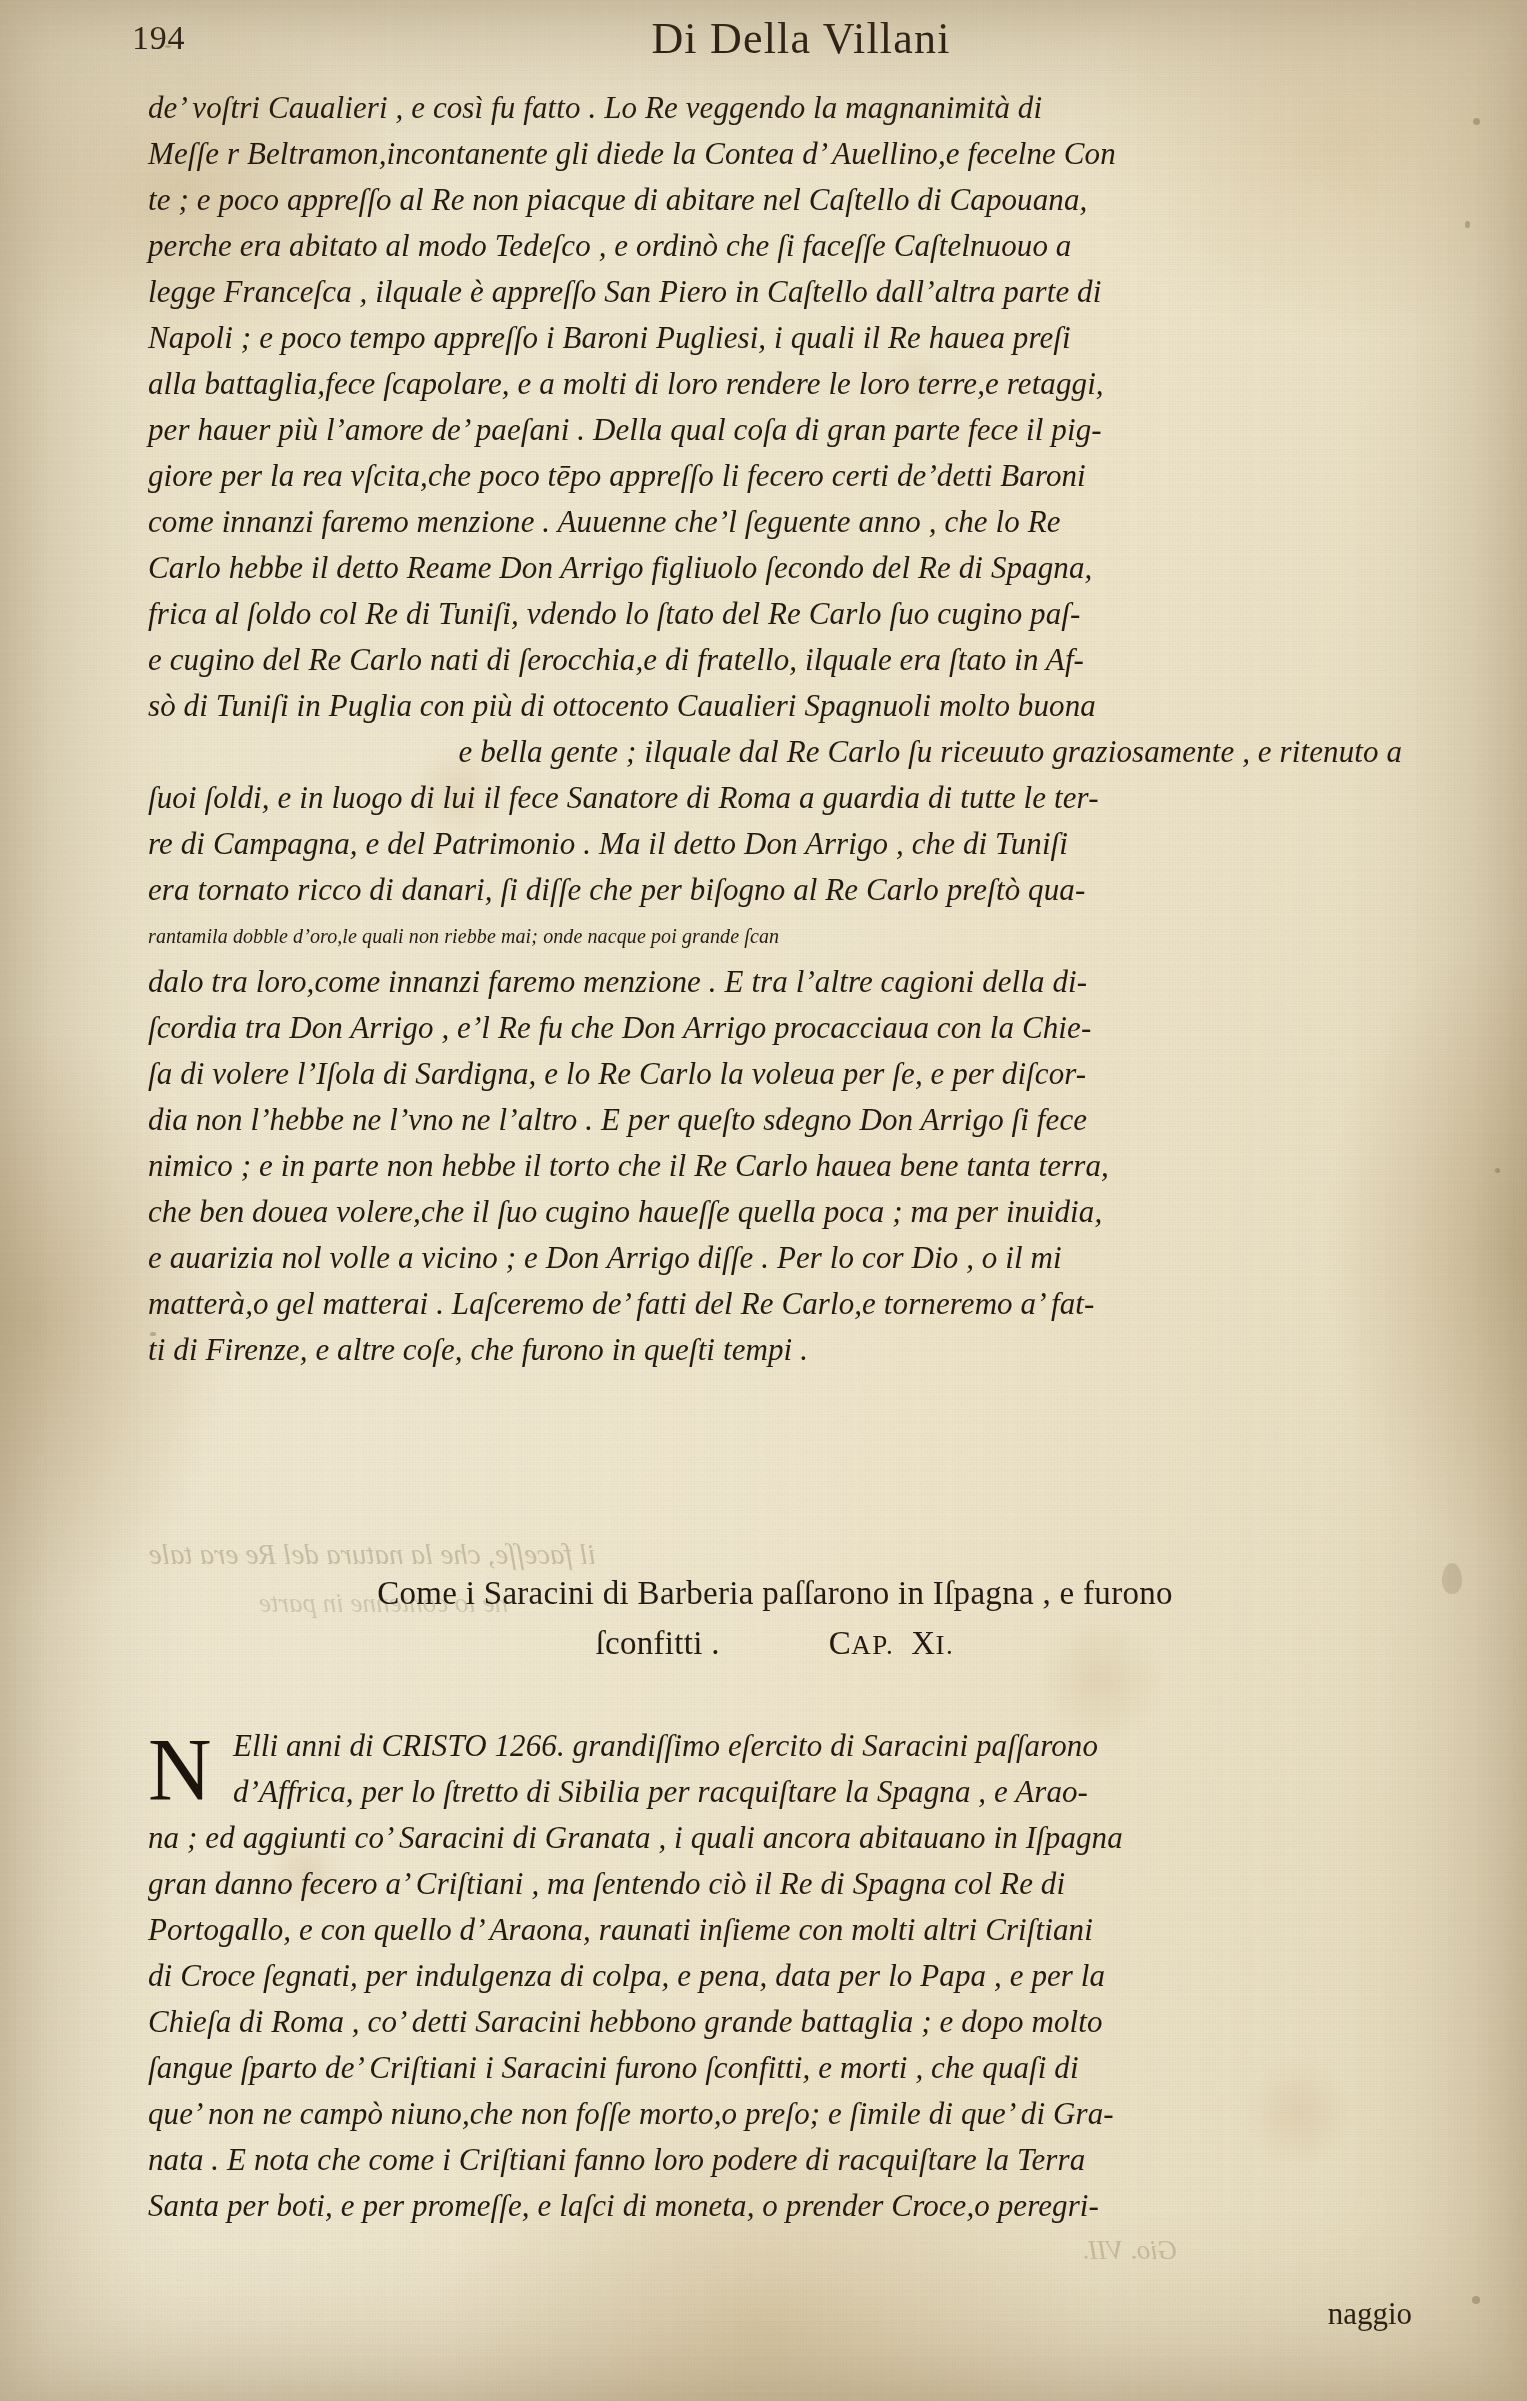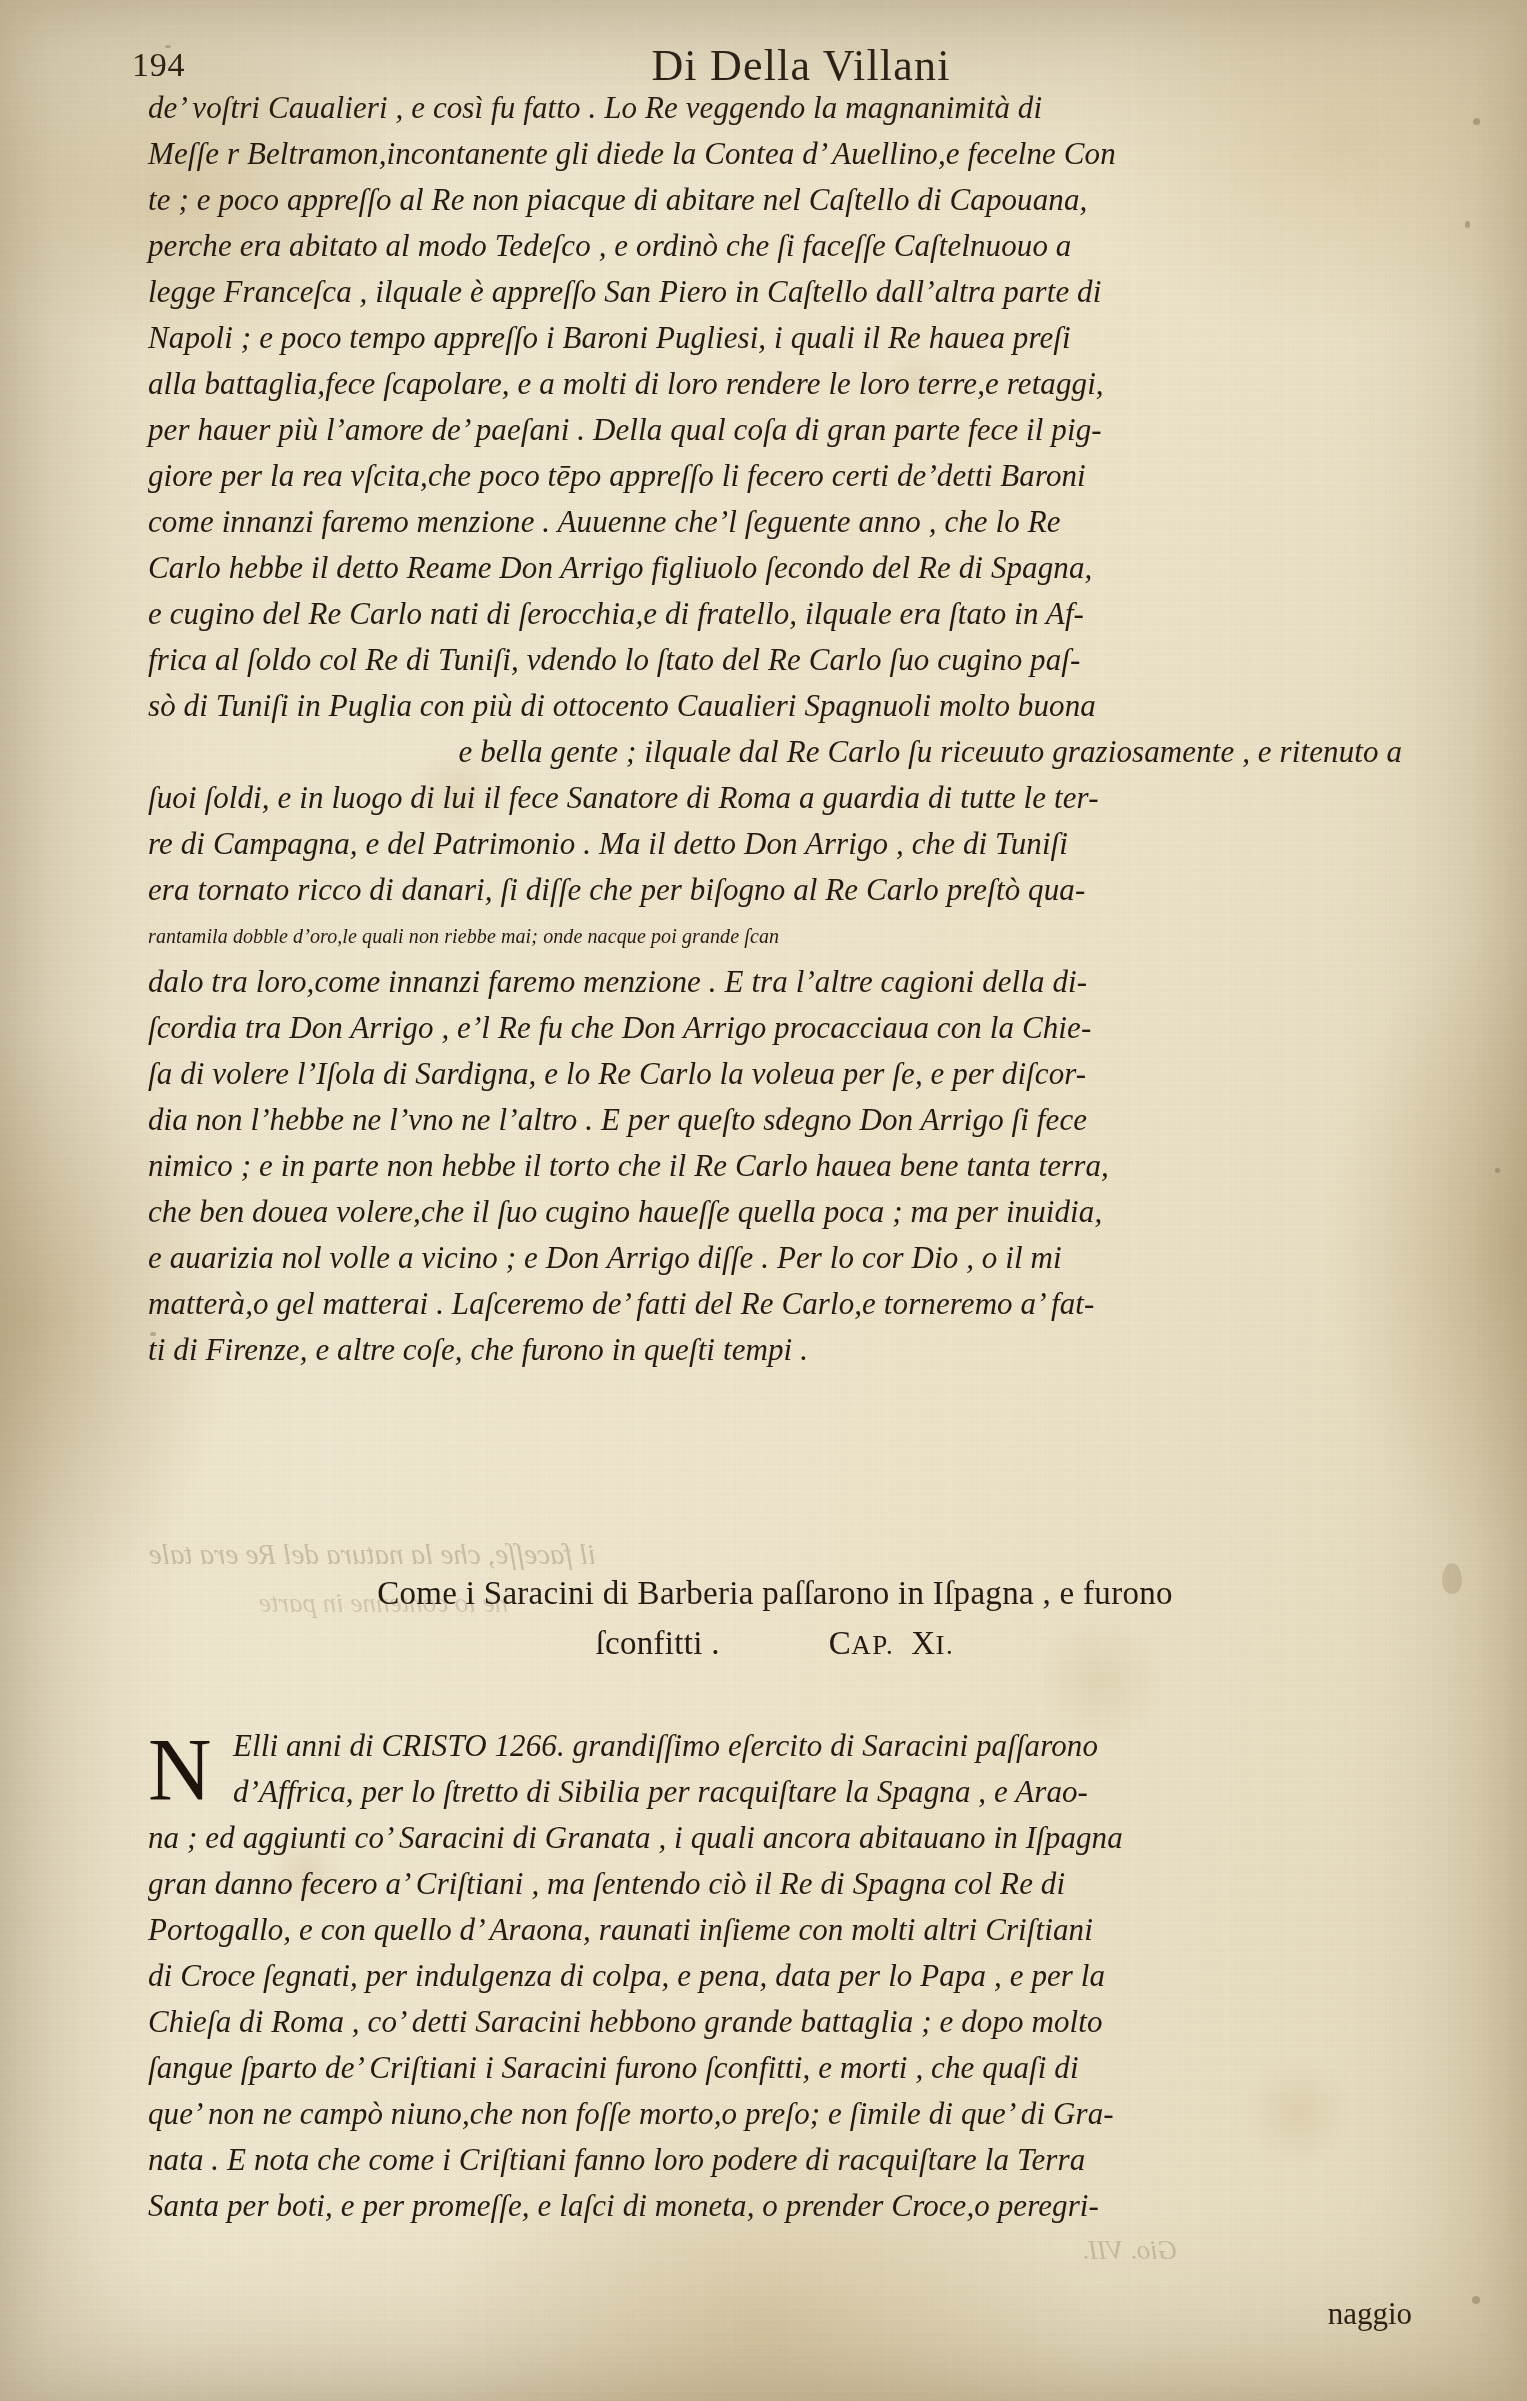--- a/index.html
+++ b/index.html
@@ -47,21 +47,21 @@
     position: absolute;
     inset: 0;
     pointer-events: none;
     box-shadow: inset 0 0 133px 45px rgba(120,96,56,0.30),
                 inset 0 0 47px 7.8px rgba(120,96,56,0.16);
   }
 
   
   #runhead {
     position: absolute;
-    top: 40px;
+    top: 13px;
     left: 132px;
     right: 118px;
     height: 50px;
   }
   #folio {
     position: absolute;
     left: 0;
     top: 6.3px;
     font-size: 34px;
     letter-spacing: 0.8px;
@@ -180,22 +180,22 @@
     <div class="bodyline" style="font-size: 31px;">Meſſe r Beltramon,incontanente gli diede la Contea d’ Auellino,e fecelne Con</div>
     <div class="bodyline" style="font-size: 31px;">te ; e poco appreſſo al Re non piacque di abitare nel  Caſtello di  Capouana,</div>
     <div class="bodyline" style="font-size: 31px;">perche era abitato al modo Tedeſco ,  e ordinò che ſi faceſſe  Caſtelnuouo a</div>
     <div class="bodyline" style="font-size: 31px;">legge Franceſca , ilquale è appreſſo San Piero in Caſtello dall’altra parte di</div>
     <div class="bodyline" style="font-size: 31px;">Napoli ; e poco  tempo appreſſo i Baroni Pugliesi, i quali il Re hauea  preſi</div>
     <div class="bodyline" style="font-size: 31px;">alla battaglia,fece ſcapolare, e a molti di loro rendere le loro terre,e retaggi,</div>
     <div class="bodyline" style="font-size: 31px;">per hauer più l’amore de’ paeſani .  Della qual coſa di gran parte fece il pig-</div>
     <div class="bodyline" style="font-size: 31px;">giore per la rea vſcita,che poco tēpo appreſſo li fecero certi de’detti  Baroni</div>
     <div class="bodyline" style="font-size: 31px;">come innanzi faremo menzione .  Auuenne che’l ſeguente anno , che lo Re</div>
     <div class="bodyline" style="font-size: 31px;">Carlo hebbe il detto  Reame Don Arrigo figliuolo ſecondo del Re di Spagna,</div>
+    <div class="bodyline" style="font-size: 31px;">frica al ſoldo col Re di Tuniſi, vdendo lo ſtato del Re Carlo  ſuo cugino paſ-</div>
     <div class="bodyline" style="font-size: 31px;">e cugino del Re Carlo nati di ſerocchia,e di fratello, ilquale era ſtato in Af-</div>
-    <div class="bodyline" style="font-size: 31px;">frica al ſoldo col Re di Tuniſi, vdendo lo ſtato del Re Carlo  ſuo cugino paſ-</div>
     <div class="bodyline" style="font-size: 31px;">sò di Tuniſi in Puglia con più di ottocento Caualieri Spagnuoli molto buona</div>
     <div class="bodyline" style="font-size: 31px; text-align: right;">e bella gente ; ilquale dal Re Carlo ſu riceuuto graziosamente ,  e ritenuto a</div>
     <div class="bodyline" style="font-size: 31px;">ſuoi ſoldi, e in luogo di lui il  fece Sanatore di Roma a  guardia di tutte le ter-</div>
     <div class="bodyline" style="font-size: 31px;">re di Campagna, e del Patrimonio .  Ma il detto Don Arrigo ,  che di Tuniſi</div>
     <div class="bodyline" style="font-size: 31px;">era tornato ricco di danari, ſi diſſe che  per biſogno al  Re Carlo  preſtò qua-</div>
     <div class="bodyline" style="font-size: 20px;">rantamila dobble d’oro,le quali non riebbe mai; onde nacque poi grande ſcan</div>
     <div class="bodyline" style="font-size: 31px;">dalo tra loro,come innanzi faremo menzione .  E tra l’altre cagioni della di-</div>
     <div class="bodyline" style="font-size: 31px;">ſcordia tra Don Arrigo , e’l Re fu che Don Arrigo procacciaua con la Chie-</div>
     <div class="bodyline" style="font-size: 31px;">ſa di volere l’Iſola di Sardigna, e lo Re Carlo la voleua  per ſe, e  per diſcor-</div>
     <div class="bodyline" style="font-size: 31px;">dia non l’hebbe ne l’vno ne l’altro .  E per queſto sdegno Don Arrigo ſi fece</div>

